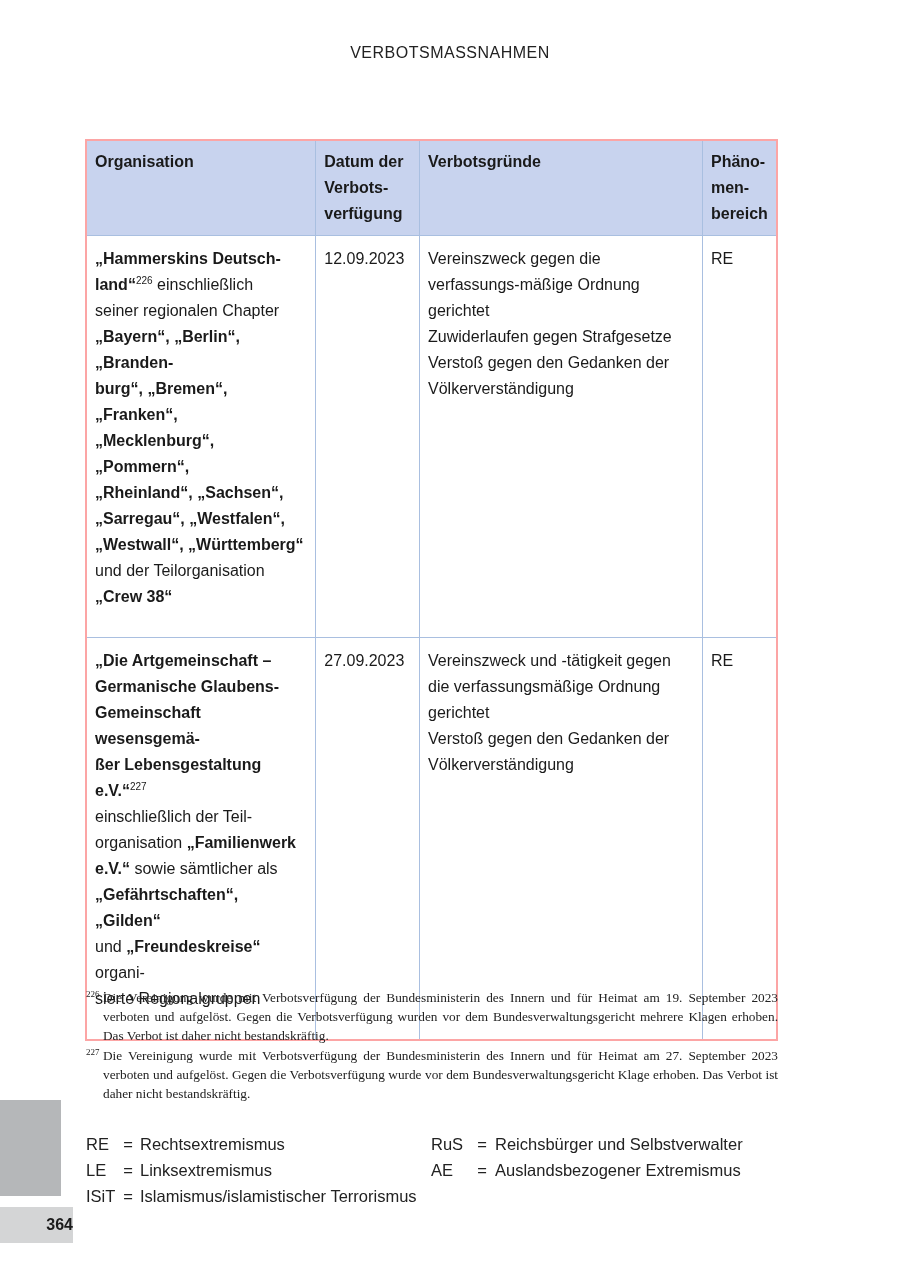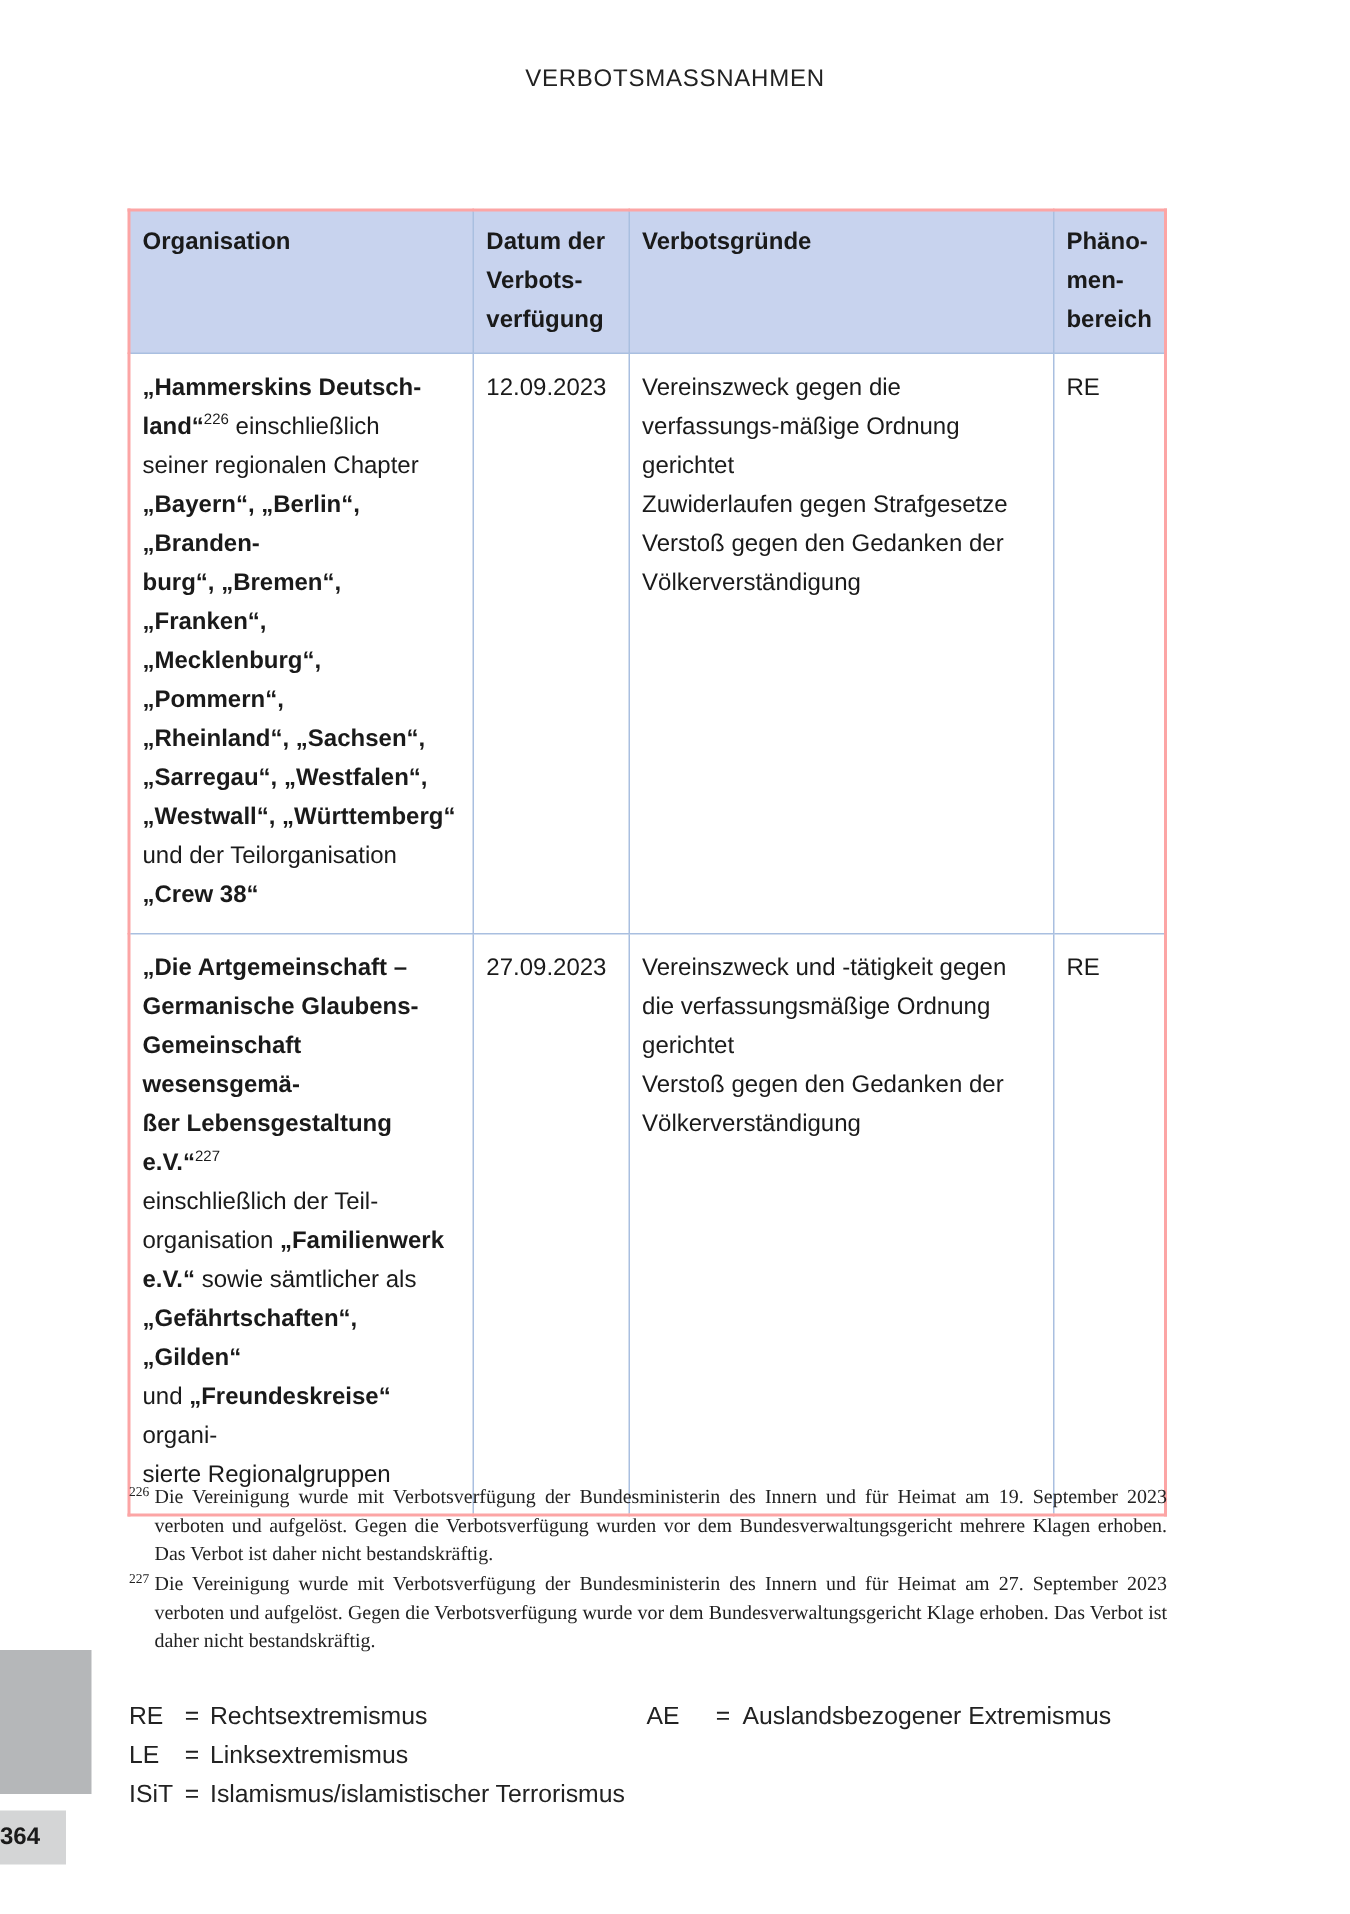--- a/index.html
+++ b/index.html
@@ -1,37 +1,37 @@
 <!DOCTYPE html>
 <html><head>
 <meta charset="utf-8">
 <style>
   html, body { margin:0; padding:0; }
   body { width:900px; height:1276px; background:#ffffff; position:relative; overflow:hidden; font-family:"Liberation Sans", "DejaVu Sans", sans-serif; color:#1a1a1a; }
   .running-head { position:absolute; top:44px; left:0; width:900px; text-align:center; font-size:16px; letter-spacing:0.5px; color:#222; }
   .tbl { position:absolute; left:85px; top:139px; width:693px; border-collapse:collapse; border:2px solid #fca5a5; font-size:16px; line-height:26px; }
   .tbl th, .tbl td { border:1px solid #a9bfe0; vertical-align:top; text-align:left; padding:8px 8px 8px 8px; }
   .tbl th { background:#c8d3ee; font-weight:bold; }
-  .tbl td { background:#ffffff; padding-top:10px; padding-bottom:12px; }
+  .tbl td { background:#ffffff; padding-top:10px; padding-bottom:27px; }
   .col1 { width:214px; } .col2 { width:87px; } .col3 { width:269px; } .col4 { width:57px; }
   .tbl b { font-weight:bold; }
   .sup { font-size:10px; vertical-align:super; line-height:0; }
   .para + .para { }
   .footnotes { position:absolute; left:86px; top:988px; width:692px; font-family:"Liberation Serif", "DejaVu Serif", serif; font-size:13.3px; line-height:19.2px; color:#222; }
   .fn { position:relative; padding-left:17px; text-align:justify; }
   .fn .fnnum { position:absolute; left:0; top:-3px; font-size:9px; }
   .legend { position:absolute; left:86px; top:1131px; font-size:16.5px; line-height:26px; color:#222; }
   .legend .row { display:flex; }
   .legend .abbr { width:30px; display:inline-block; }
   .legend .eq { width:24px; display:inline-block; text-align:center; }
   .legend2 { position:absolute; left:431px; top:1131px; font-size:16.5px; line-height:26px; color:#222; }
   .legend2 .abbr { width:38px; display:inline-block; }
   .legend2 .eq { width:26px; display:inline-block; text-align:center; }
   .sidebar-block { position:absolute; left:0; top:1100px; width:61px; height:96px; background:#b5b7b9; }
-  .page-num-box { position:absolute; left:0; top:1207px; width:44px; height:36px; background:#d4d5d6; font-weight:bold; font-size:16px; line-height:36px; text-align:left; color:#1a1a1a; }
+  .page-num-box { position:absolute; left:0; top:1207px; width:73px; height:36px; background:#d4d5d6; font-weight:bold; font-size:16px; line-height:36px; text-align:right; color:#1a1a1a; }
 </style>
 </head>
 <body>
 
 <div class="running-head">VERBOTSMASSNAHMEN</div>
 
 <table class="tbl">
   <thead>
     <tr>
       <th class="col1">Organisation</th>
@@ -117,17 +117,18 @@
       <span>Linksextremismus</span>
     </div>
   <div class="row">
       <span class="abbr">ISiT</span>
       <span class="eq">=</span>
       <span>Islamismus/islamistischer Terrorismus</span>
     </div>
 </div>
 
 <div class="legend2">
+  <div class="row"><span class="abbr">RuS</span><span class="eq">=</span><span>Reichsbürger und Selbstverwalter</span></div>
   <div class="row"><span class="abbr">AE</span><span class="eq">=</span><span>Auslandsbezogener Extremismus</span></div>
 </div>
 
 <div class="sidebar-block"></div>
 <div class="page-num-box">364</div>
 
 </body></html>

